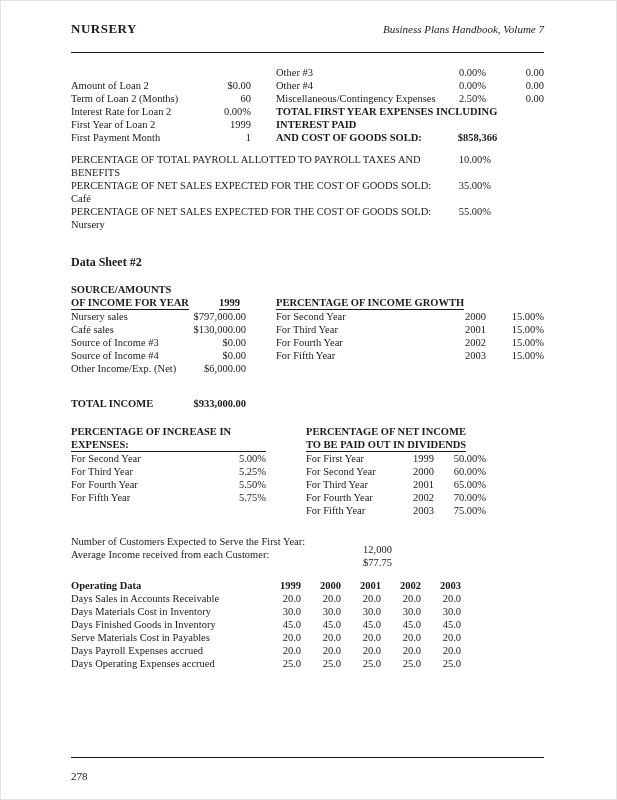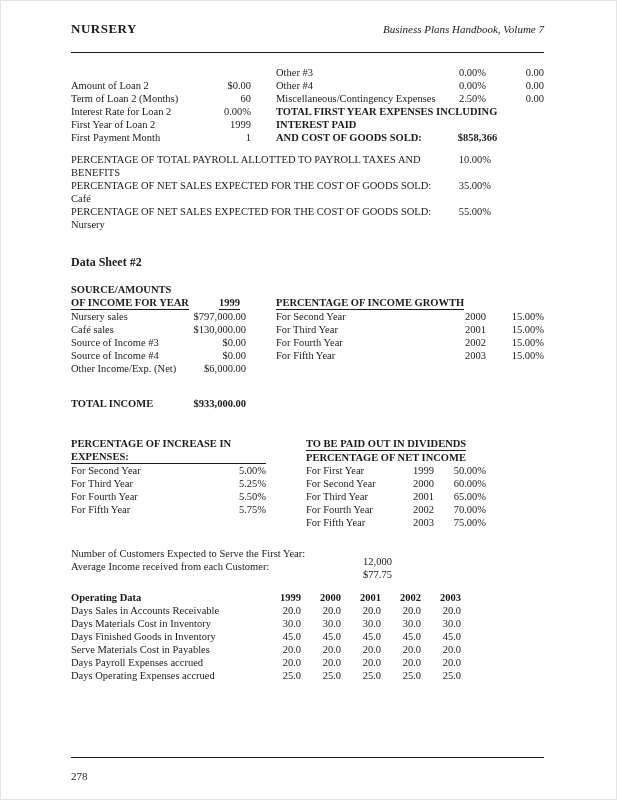--- a/index.html
+++ b/index.html
@@ -34,21 +34,21 @@
   .sheet-title { margin-top:24px; font-size:12px; font-weight:bold; line-height:14px; }
 
   .income-section { display:flex; margin-top:14px; }
   .income-left { width:175px; }
   .yr-head { margin-left:auto; margin-right:6px; }
   .income-right { margin-left:30px; flex:1; padding-top:13px; }
   .yr-col { width:50px; text-align:right; }
 
   .total-income { display:flex; width:175px; margin-top:23px; font-weight:bold; }
 
-  .expdiv { display:flex; margin-top:28px; }
+  .expdiv { display:flex; margin-top:16px; }
   .exp-left { width:195px; }
   .div-right { margin-left:40px; width:180px; }
   .dyr-col { width:42px; text-align:right; }
   .dval-col { width:52px; text-align:right; }
 
   .customers { margin-top:18px; }
   .cust-row { position:relative; line-height:13px; }
   .cust-val { position:absolute; left:292px; top:8px; }
 
   .operating { margin-top:18px; }
@@ -218,24 +218,24 @@
           <span class="val">5.50%</span>
         </div>
         <div class="row">
           <span>For Fifth Year</span>
           <span class="val">5.75%</span>
         </div>
       </div>
 
       <div class="div-right">
         <div class="row b">
+          <span>PERCENTAGE OF NET INCOME</span>
+        </div>
+        <div class="row b">
           <span class="ul">TO BE PAID OUT IN DIVIDENDS</span>
-        </div>
-        <div class="row b">
-          <span>PERCENTAGE OF NET INCOME</span>
         </div>
         <div class="row">
           <span class="grow">For First Year</span>
           <span class="dyr-col">1999</span>
           <span class="dval-col">50.00%</span>
         </div>
         <div class="row">
           <span class="grow">For Second Year</span>
           <span class="dyr-col">2000</span>
           <span class="dval-col">60.00%</span>

